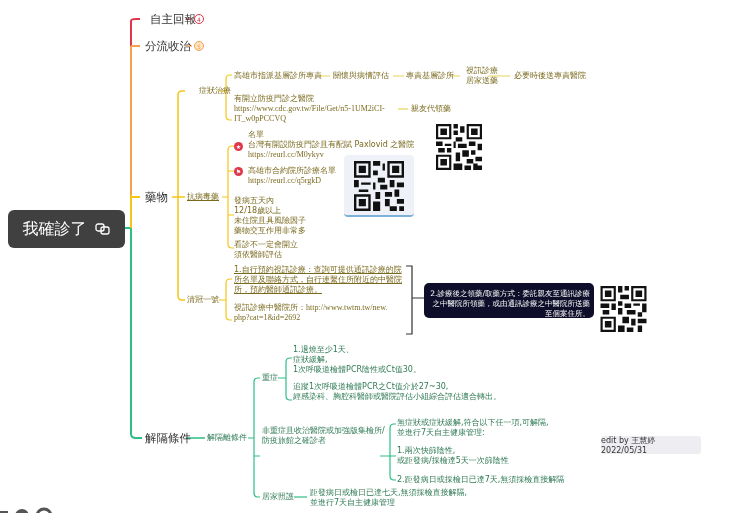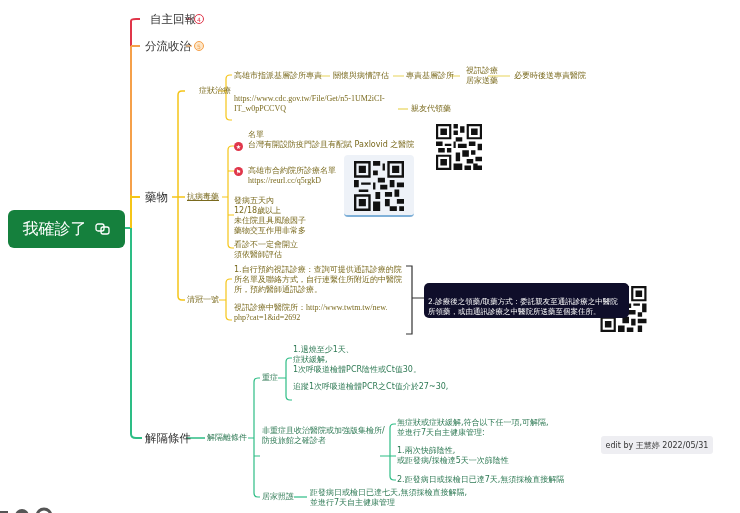--- a/index.html
+++ b/index.html
@@ -6,43 +6,43 @@
   html, body { width: 740px; height: 513px; background: #ffffff; overflow: hidden; }
   body { position: relative; font-family: "DejaVu Sans", "Liberation Sans", sans-serif; }
   .lines { position: absolute; left: 0; top: 0; width: 740px; height: 513px; }
   .t { position: absolute; white-space: nowrap; line-height: 1.25; }
   .l1 { font-size: 11.5px; color: #333; }
   .yel { color: #7a6a1e; font-size: 8px; }
   .grn { color: #2f7a55; font-size: 8px; }
   .serif { font-family: Liberation Serif, serif; }
   .root {
     position: absolute; left: 8px; top: 210px; width: 117px; height: 38px;
-    background: #15803d; border-radius: 6px; color: #fff;
+    background: #404040; border-radius: 6px; color: #fff;
     font-size: 16px; display: flex; align-items: center; justify-content: center; gap: 8px;
   }
   .badge {
     position: absolute; width: 10px; height: 10px; border-radius: 50%;
     font-size: 6px; line-height: 9px; text-align: center; border: 1px solid;
   }
   .marker {
     position: absolute; width: 9px; height: 9px; border-radius: 50%;
     background: #e0364a; color: #fff; font-size: 6px; line-height: 9px; text-align: center;
   }
   .qr { position: absolute; background: #fff; }
   .qr-frame {
     position: absolute; left: 344px; top: 155px; width: 70px; height: 62px;
     background: #eef2f8; border-radius: 4px; border-bottom: 2px solid #7fb0d8;
   }
   .callout {
-    position: absolute; left: 424px; top: 283px; width: 205px; height: 35px;
+    position: absolute; left: 424px; top: 283px; width: 170px; height: 35px;
     background: #0f0e2a; border-radius: 5px; color: #fff; font-size: 7.5px;
-    text-align: left; line-height: 1.35; padding: 14px 4px; white-space: normal;
+    text-align: right; line-height: 1.35; padding: 6px 4px; white-space: normal;
   }
   .editbox {
-    position: absolute; left: 601px; top: 436px; width: 112px; height: 18px;
+    position: absolute; left: 601px; top: 436px; width: 100px; height: 18px;
     background: #eeeef2; border-radius: 3px; font-size: 8px; color: #333;
     display: flex; align-items: center; justify-content: center;
   }
   .bottom-glyphs { position: absolute; left: 0; top: 503px; font-size: 14px; color: #555; letter-spacing: 2px; }
 </style>
 </head>
 <body>
 
 <svg class="lines" viewBox="0 0 740 513">
 
@@ -97,30 +97,32 @@
 <div class="t l1" style="left:145px; top:431px;">解隔條件</div>
 
 <div class="t yel" style="left:187px; top:86px;margin-left:12px;">症狀治療</div>
 <div class="t yel" style="left:234px; top:71px;">高雄市指派基層診所專責</div>
 <div class="t yel" style="left:333px; top:71px;">關懷與病情評估</div>
 <div class="t yel" style="left:406px; top:71px;">專責基層診所</div>
 <div class="t yel" style="left:466px; top:66px;">視訊診療</div>
 <div class="t yel" style="left:466px; top:76px;">居家送藥</div>
 <div class="t yel" style="left:514px; top:71px;">必要時後送專責醫院</div>
 <div class="t yel" style="left:234px; top:94px;">
+  <div>有開立防疫門診之醫院</div>
   <div class="serif">https://www.cdc.gov.tw/File/Get/n5-1UM2iCI-</div>
   <div class="serif">IT_w0pPCCVQ</div>
 </div>
 <div class="t yel" style="left:411px; top:104px;">親友代領藥</div>
 
 <div class="t yel" style="left:187px; top:192px;text-decoration:underline;">抗病毒藥</div>
 <div class="marker" style="left:234px; top:142px;">★</div>
 <div class="t yel" style="left:248px; top:130px;">
   <div>名單</div>
   <div>台灣有開設防疫門診且有配賦 Paxlovid 之醫院</div>
+  <div class="serif">https://reurl.cc/M0ykyv</div>
 </div>
 <div class="marker" style="left:234px; top:167px;">⚑</div>
 <div class="t yel" style="left:248px; top:166px;">
   <div>高雄市合約院所診療名單</div>
   <div class="serif">https://reurl.cc/q5rgkD</div>
 </div>
 <div class="t yel" style="left:234px; top:196px;">
   <div>發病五天內</div>
   <div>12/18歲以上</div>
   <div>未住院且具風險因子</div>
@@ -144,40 +146,41 @@
   </svg>
 </div>
 <div class="qr" style="left:600px; top:286px; width:47px; height:46px;">
   <svg width="47" height="46" viewBox="0 0 21 21">
     <rect width="21" height="21" fill="#fff"></rect>
     <path d="M0 0h7v7H0z M1 1v5h5V1z M2 2h3v3H2z M14 0h7v7h-7z M15 1v5h5V1z M16 2h3v3h-3z M0 14h7v7H0z M1 15v5h5v-5z M2 16h3v3H2z M8 0h2v3H8z M11 0h2v2h-2z M9 4h4v2H9z M8 7h2v2H8z M0 8h4v2H0z M5 8h2v3H5z M11 8h3v2h-3z M15 8h3v1h-3z M19 8h2v4h-2z M1 11h3v2H1z M8 10h2v3H8z M12 11h4v2h-4z M17 12h2v2h-2z M10 14h3v3h-3z M14 15h2v3h-2z M8 18h3v3H8z M17 15h4v2h-4z M12 19h3v2h-3z M17 18h2v3h-2z" fill="#111"></path>
   </svg>
 </div>
 
 <div class="t yel" style="left:187px; top:295px;">清冠一號</div>
-<div class="t yel" style="left:234px; top:265px;">
+<div class="t yel" style="left:234px; top:265px;text-decoration:underline;">
   <div>1.自行預約視訊診療：查詢可提供通訊診療的院</div>
   <div>所名單及聯絡方式，自行連繫住所附近的中醫院</div>
   <div>所，預約醫師通訊診療。</div>
 </div>
 <div class="t yel" style="left:234px; top:303px;">
   <div class="serif">視訊診療中醫院所：http://www.twtm.tw/new.</div>
   <div class="serif">php?cat=1&amp;id=2692</div>
 </div>
 <div class="callout">2.診療後之領藥/取藥方式：委託親友至通訊診療之中醫院所領藥，或由通訊診療之中醫院所送藥至個案住所。</div>
 
 <div class="t grn" style="left:207px; top:433px;">解隔離條件</div>
 <div class="t grn" style="left:262px; top:373px;">重症</div>
 <div class="t grn" style="left:293px; top:345px;">
   <div>1.退燒至少1天、</div>
   <div>症狀緩解,</div>
   <div>1次呼吸道檢體PCR陰性或Ct值30。</div>
 </div>
 <div class="t grn" style="left:293px; top:382px;">
   <div>追蹤1次呼吸道檢體PCR之Ct值介於27~30,</div>
+  <div>經感染科、胸腔科醫師或醫院評估小組綜合評估適合轉出。</div>
 </div>
 
 <div class="t grn" style="left:262px; top:426px;">
   <div>非重症且收治醫院或加強版集檢所/</div>
   <div>防疫旅館之確診者</div>
 </div>
 <div class="t grn" style="left:397px; top:418px;">
   <div>無症狀或症狀緩解,符合以下任一項,可解隔,</div>
   <div>並進行7天自主健康管理:</div>
 </div>

